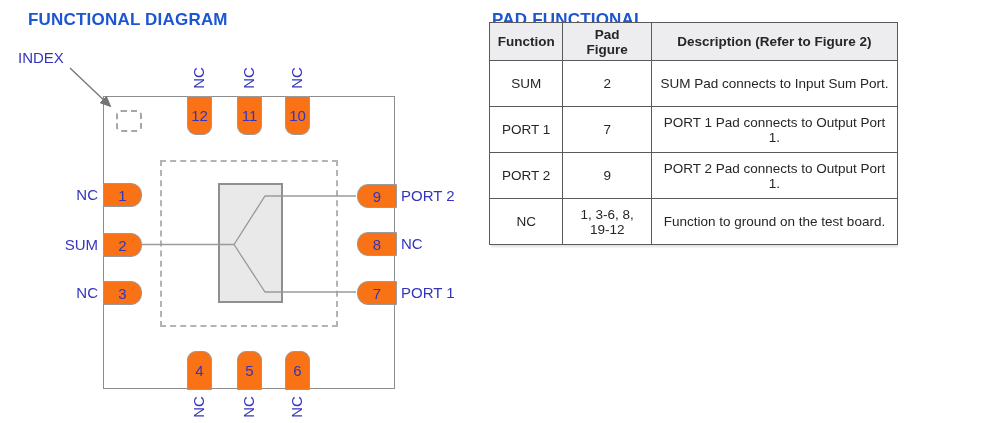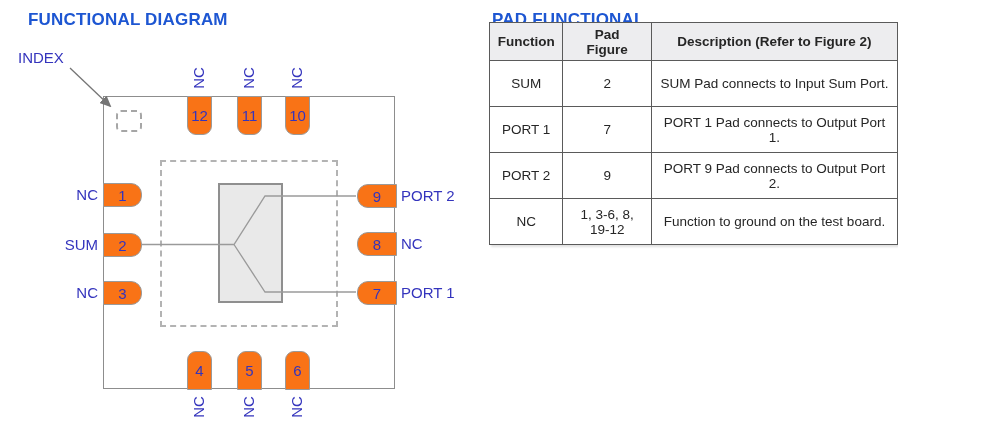--- a/index.html
+++ b/index.html
@@ -185,21 +185,21 @@
         <td>SUM Pad connects to Input Sum Port.</td>
       </tr>
       <tr>
         <td>PORT 1</td>
         <td>7</td>
         <td>PORT 1 Pad connects to Output Port 1.</td>
       </tr>
       <tr>
         <td>PORT 2</td>
         <td>9</td>
-        <td>PORT 9 Pad connects to Output Port 2.</td>
+        <td>PORT 2 Pad connects to Output Port 1.</td>
       </tr>
       <tr>
         <td>NC</td>
         <td>1, 3-6, 8,
 19-12</td>
         <td>Function to ground on the test board.</td>
       </tr>
     </tbody>
   </table>
 

